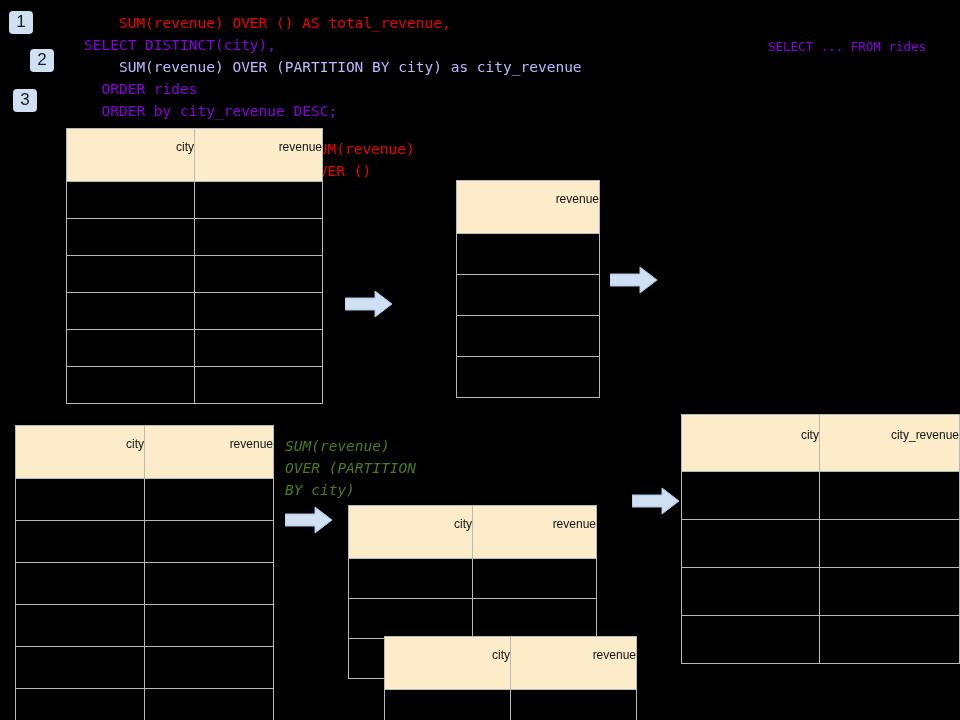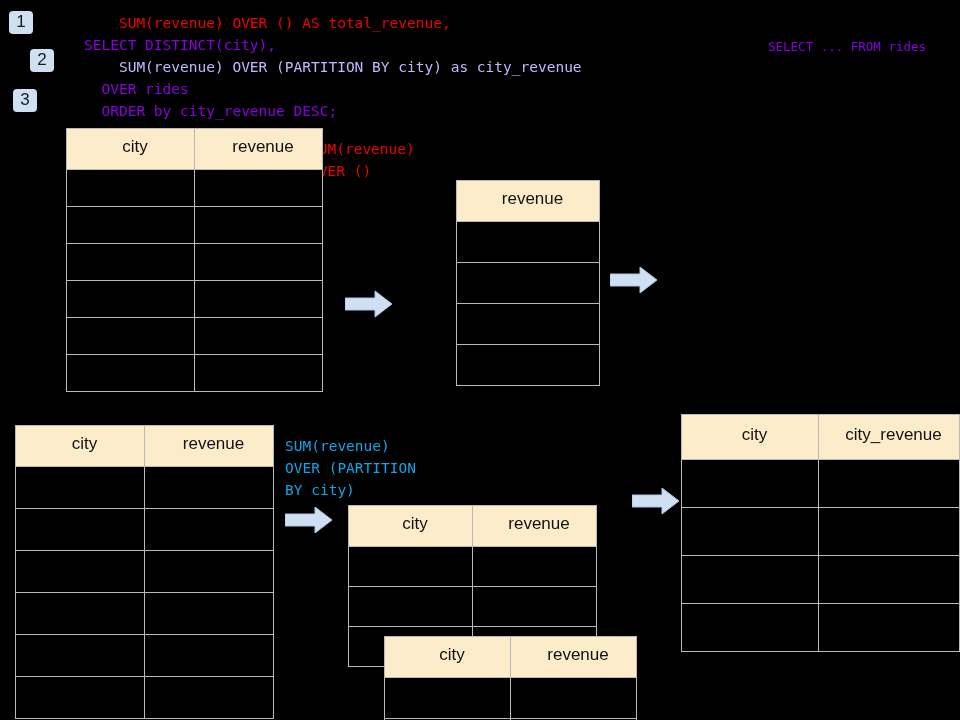--- a/index.html
+++ b/index.html
@@ -62,44 +62,44 @@
 
   
   .annot {
     position: absolute;
     font-family: "DejaVu Sans Mono", "Liberation Mono", monospace;
     font-size: 14.5px;
     line-height: 22px;
     white-space: pre-line;
   }
   .annot-red   { left: 310px; top: 138px; color: #ef0000; }
-  .annot-green { left: 285px; top: 435px; color: #0ea5e9; }
+  .annot-green { left: 285px; top: 435px; color: #4d7c0f; font-style: italic; }
 
   
   .tbl {
     position: absolute;
     border-collapse: collapse;
     background: #000000;
     table-layout: fixed;
   }
   .tbl td {
     border: 1px solid #b9b9b9;
     padding: 0;
     height: 36px;
     background: #000000;
   }
   .tbl th {
     border: 1px solid #b9b9b9;
     background: #fcecc9;
     color: #121212;
     font-family: "Liberation Sans", sans-serif;
     font-weight: normal;
-    font-size: 17px;
-    text-align: center;
-    padding: 0 0 4px 9px;
+    font-size: 12px;
+    text-align: right;
+    padding: 0 0 16px 9px;
     height: 36px;
   }
 
   
   #tbl-rides-top      { left: 66px;  top: 128px; }
   #tbl-rides-top th, #tbl-rides-top td { width: 118px; }
 
   #tbl-total-revenue  { left: 456px; top: 180px; }
   #tbl-total-revenue th, #tbl-total-revenue td { width: 133px; }
   #tbl-total-revenue td { height: 40px; }
@@ -133,21 +133,21 @@
   #arrow-3 { left: 285px; top: 505px; }
   #arrow-4 { left: 632px; top: 486px; }
 </style>
 </head>
 <body>
 
 <div class="badge badge-1">1</div>
 <div class="badge badge-2">2</div>
 <div class="badge badge-3">3</div>
 
-<div class="sql"><span class="sql-line c-red">    SUM(revenue) OVER () AS total_revenue,</span><span class="sql-line c-purple">SELECT DISTINCT(city),</span><span class="sql-line c-green">    SUM(revenue) OVER (PARTITION BY city) as city_revenue</span><span class="sql-line c-purple">  OVER rides</span><span class="sql-line c-purple">  ORDER by city_revenue DESC;</span></div>
+<div class="sql"><span class="sql-line c-red">    SUM(revenue) OVER () AS total_revenue,</span><span class="sql-line c-purple">SELECT DISTINCT(city),</span><span class="sql-line c-green">    SUM(revenue) OVER (PARTITION BY city) as city_revenue</span><span class="sql-line c-purple">  ORDER rides</span><span class="sql-line c-purple">  ORDER by city_revenue DESC;</span></div>
 
 <div class="sql-note">SELECT ... FROM rides</div>
 
 <div class="annot annot-red">SUM(revenue)
 OVER ()</div>
 <div class="annot annot-green">SUM(revenue)
 OVER (PARTITION
 BY city)</div>
 
 <table class="tbl" id="tbl-rides-top">

